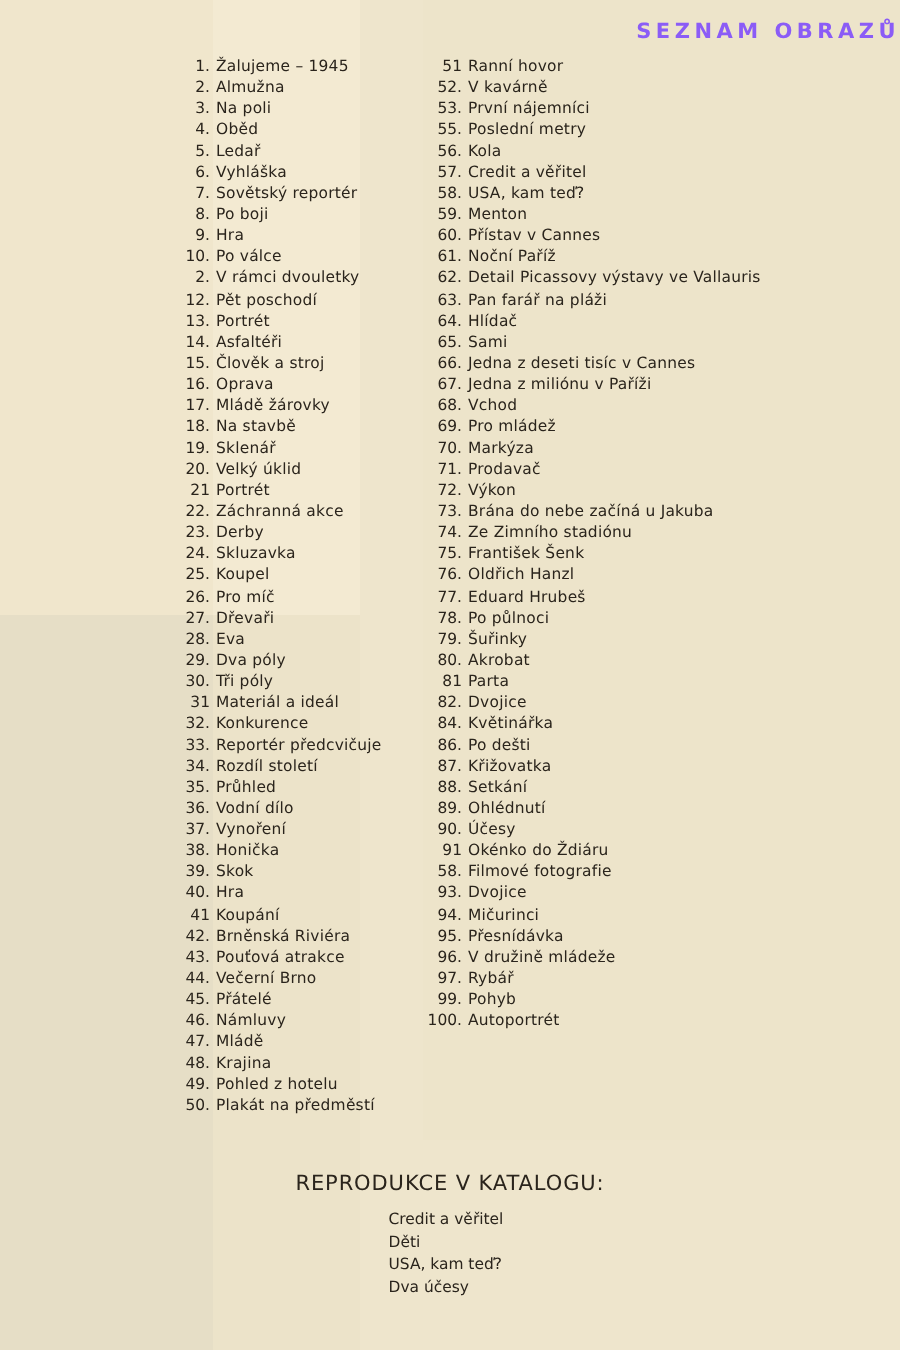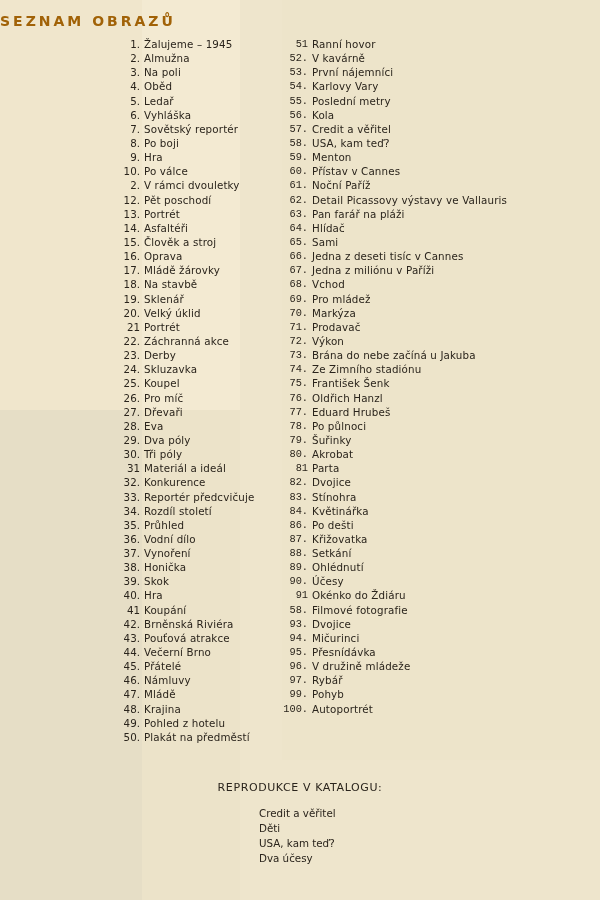--- a/index.html
+++ b/index.html
@@ -9,34 +9,34 @@
       font-family: "DejaVu Sans", sans-serif;
       color: #2a241c;
     }
     .bg-left-top { position: absolute; left: 0; top: 0; width: 142px; height: 410px; background: #f0e6cc; }
     .bg-left-mid { position: absolute; left: 0; top: 410px; width: 142px; height: 490px; background: #e6dec6; }
     .bg-center-mid { position: absolute; left: 142px; top: 410px; width: 98px; height: 490px; background: #ece3c9; }
     .bg-right { position: absolute; left: 240px; top: 0; width: 360px; height: 900px; background: #eee5cc; }
     .bg-right-top { position: absolute; left: 282px; top: 0; width: 318px; height: 760px; background: #ede4ca; }
 
     .title {
-      position: absolute; left: 0; right: 0; top: 4px; text-align: left;
-      font-size: 14px; letter-spacing: 3px; color: #a16207;
+      position: absolute; left: 0; right: 0; top: 4px; text-align: right;
+      font-size: 14px; letter-spacing: 3px; color: #8b5cf6;
     }
     .col { position: absolute; top: 37px; }
     .col-left { left: 112px; }
     .col-right { left: 280px; }
     .item { height: 14.15px; line-height: 14.15px; font-size: 10.3px; white-space: nowrap; display: flex; }
     .item .num { display: inline-block; width: 28px; text-align: right; padding-right: 4px; }
-    .col-right .num { width: 28px; font-family: Liberation Mono, monospace; }
+    .col-right .num { width: 28px; }
     .item .label { display: inline-block; letter-spacing: 0.15px; }
 
     .repro-title {
       position: absolute; left: 0; right: 0; top: 781px; text-align: center;
-      font-size: 11px; letter-spacing: 0.6px;
+      font-size: 14px; letter-spacing: 0.6px;
     }
     .repro-list { position: absolute; left: 259px; top: 806px; }
     .repro-item { height: 15px; line-height: 15px; font-size: 10.3px; white-space: nowrap; }
   </style>
 </head>
 <body>
 
 <div class="bg-left-top"></div>
 <div class="bg-left-mid"></div>
 <div class="bg-center-mid"></div>
@@ -254,24 +254,20 @@
     </div>
     <div class="item">
       <span class="num">52.</span>
       <span class="label">V kavárně</span>
     </div>
     <div class="item">
       <span class="num">53.</span>
       <span class="label">První nájemníci</span>
     </div>
     <div class="item">
-      <span class="num">54.</span>
-      <span class="label">Karlovy Vary</span>
-    </div>
-    <div class="item">
       <span class="num">55.</span>
       <span class="label">Poslední metry</span>
     </div>
     <div class="item">
       <span class="num">56.</span>
       <span class="label">Kola</span>
     </div>
     <div class="item">
       <span class="num">57.</span>
       <span class="label">Credit a věřitel</span>
@@ -368,24 +364,20 @@
       <span class="num">80.</span>
       <span class="label">Akrobat</span>
     </div>
     <div class="item">
       <span class="num">81</span>
       <span class="label">Parta</span>
     </div>
     <div class="item">
       <span class="num">82.</span>
       <span class="label">Dvojice</span>
-    </div>
-    <div class="item">
-      <span class="num">83.</span>
-      <span class="label">Stínohra</span>
     </div>
     <div class="item">
       <span class="num">84.</span>
       <span class="label">Květinářka</span>
     </div>
     <div class="item">
       <span class="num">86.</span>
       <span class="label">Po dešti</span>
     </div>
     <div class="item">

